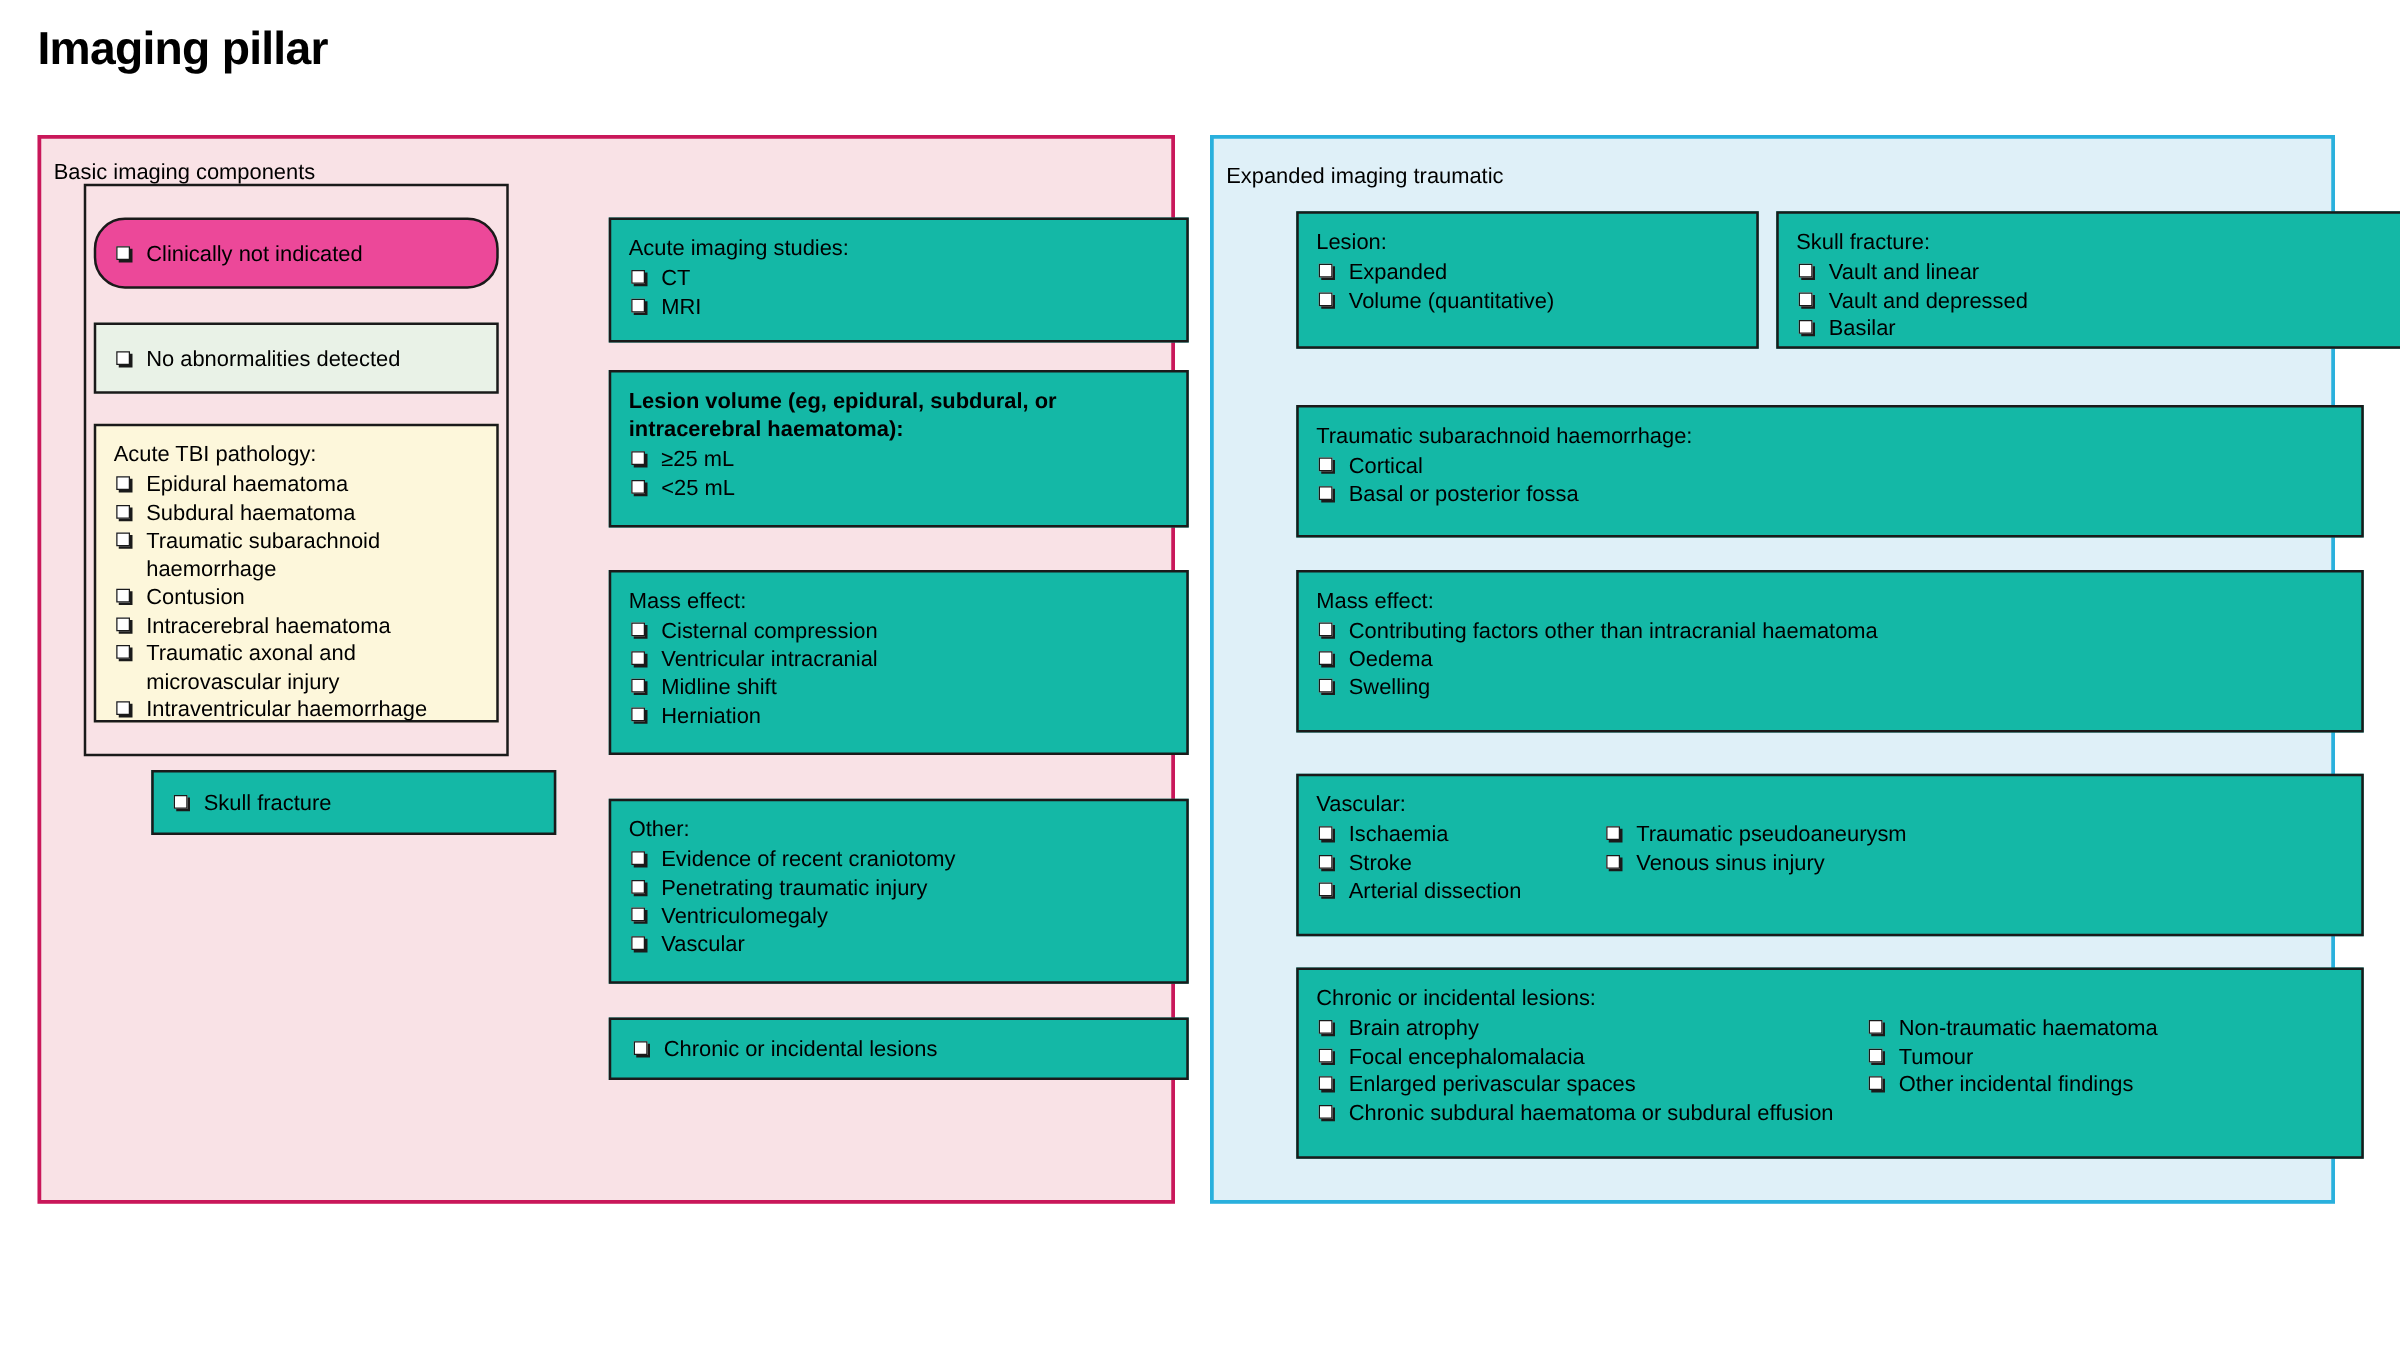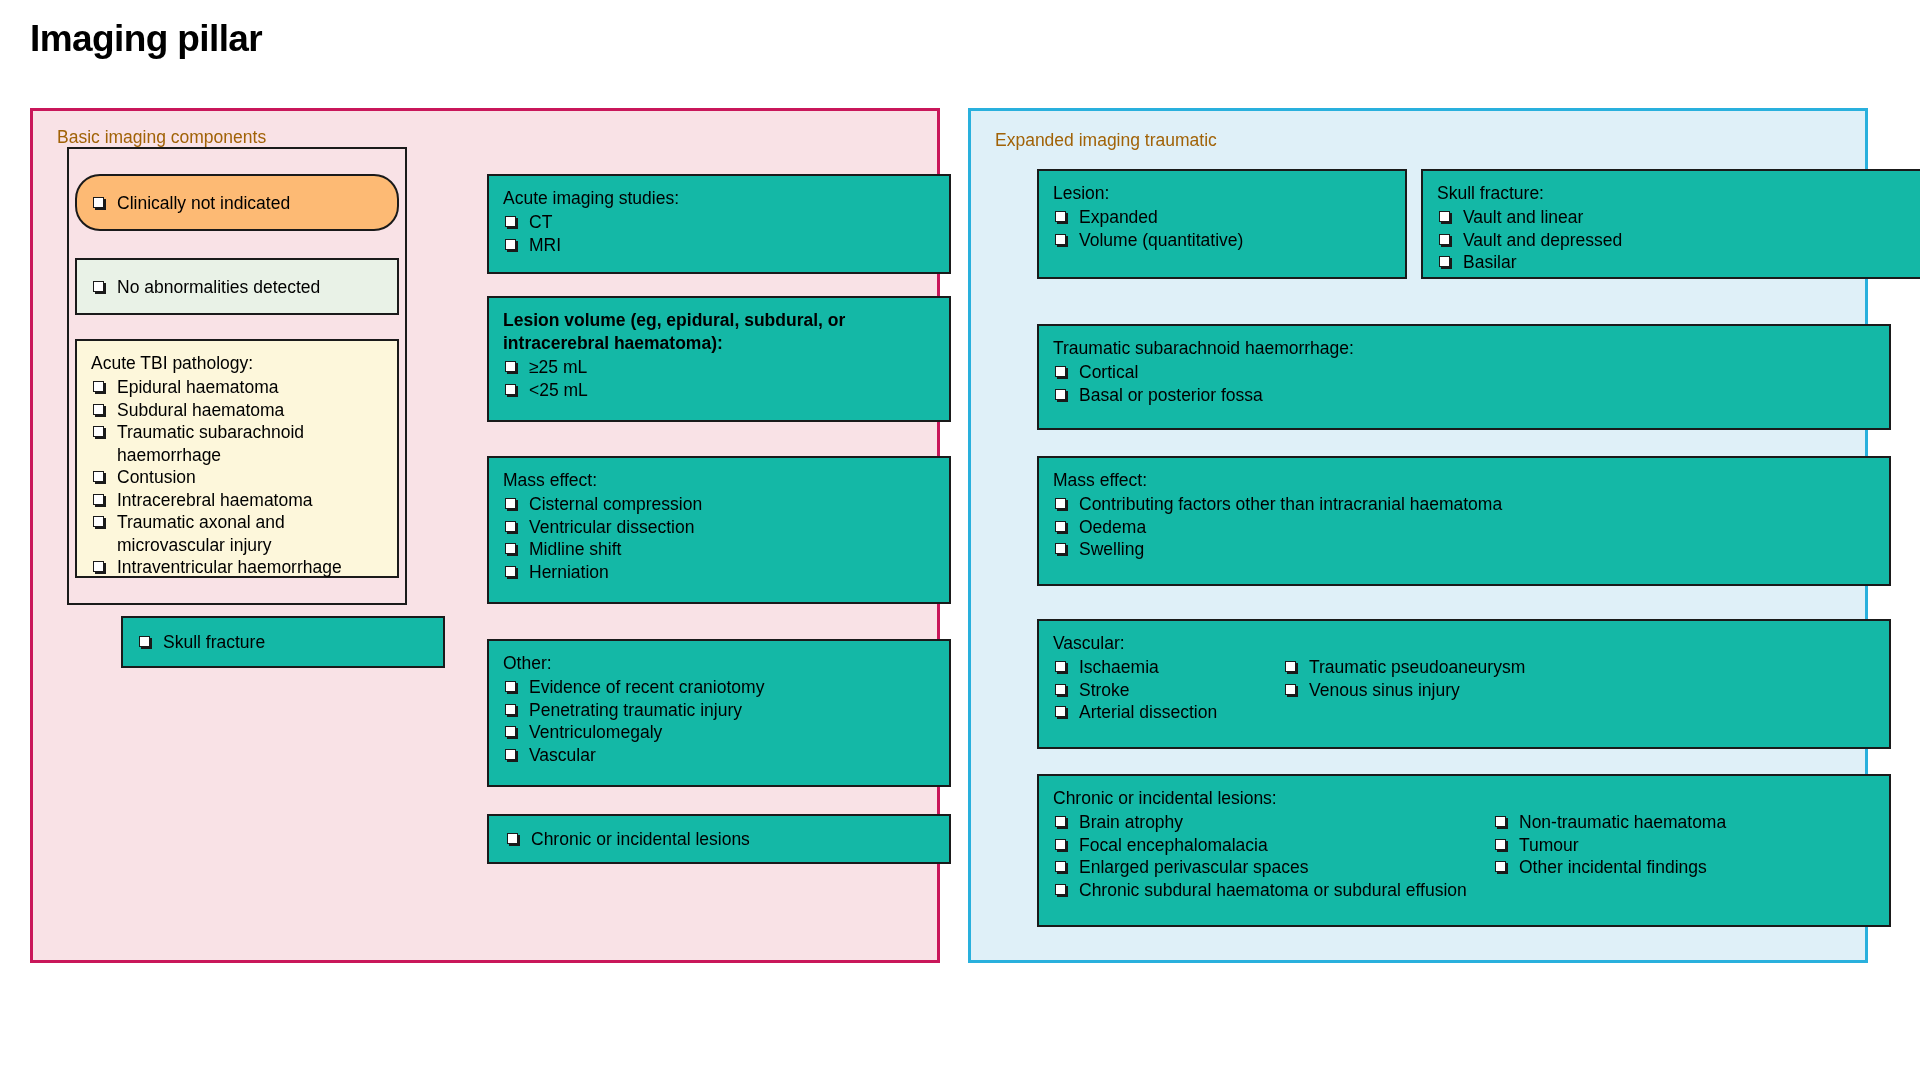--- a/index.html
+++ b/index.html
@@ -36,23 +36,23 @@
     border-color: #c9175a;
   }
   .panel-expanded {
     left: 968px; top: 108px;
     width: 900px; height: 855px;
     background: #dff0f8;
     border-color: #29b0dd;
   }
   .panel-label {
     position: absolute;
-    left: 24px;
+    left: 10px;
     font-size: 17.5px;
-    color: #a16207;
+    color: #000000;
   }
   .panel-basic .panel-label { top: 16px; }
   .panel-expanded .panel-label { top: 19px; }
 
   
   .card {
     position: absolute;
     background: #14b8a6;
     border: 2.2px solid #1a1a1a;
     padding: 11px 14px 11px 14px;
@@ -110,21 +110,21 @@
     width: 340px; height: 458px;
     border: 2.2px solid #1a1a1a;
     background: transparent;
   }
 
   .tinted {
     position: absolute;
     border: 2.2px solid #1a1a1a;
     padding: 11px 14px;
   }
-  .t-blue  { background: #fdba74; border-radius: 25px; }
+  .t-blue  { background: #ec4899; border-radius: 25px; }
   .t-green { background: #e9f2e7; }
   .t-yellow{ background: #fdf7db; }
 
   
   .twocol {
     display: flex;
     gap: 0px;
   }
   .twocol > div { flex: none; }
 </style>
@@ -187,21 +187,21 @@
       <ul class="checks">
         <li><span class="box"></span><span>≥25 mL</span></li>
         <li><span class="box"></span><span>&lt;25 mL</span></li>
       </ul>
     </div>
 
     <div class="card" style="left:408px; top:345px; width:464px; height:148px;">
       <div class="card-title">Mass effect:</div>
       <ul class="checks">
         <li><span class="box"></span><span>Cisternal compression</span></li>
-        <li><span class="box"></span><span>Ventricular dissection</span></li>
+        <li><span class="box"></span><span>Ventricular intracranial</span></li>
         <li><span class="box"></span><span>Midline shift</span></li>
         <li><span class="box"></span><span>Herniation</span></li>
       </ul>
     </div>
 
     <div class="card" style="left:408px; top:528px; width:464px; height:148px;">
       <div class="card-title">Other:</div>
       <ul class="checks">
         <li><span class="box"></span><span>Evidence of recent craniotomy</span></li>
         <li><span class="box"></span><span>Penetrating traumatic injury</span></li>

